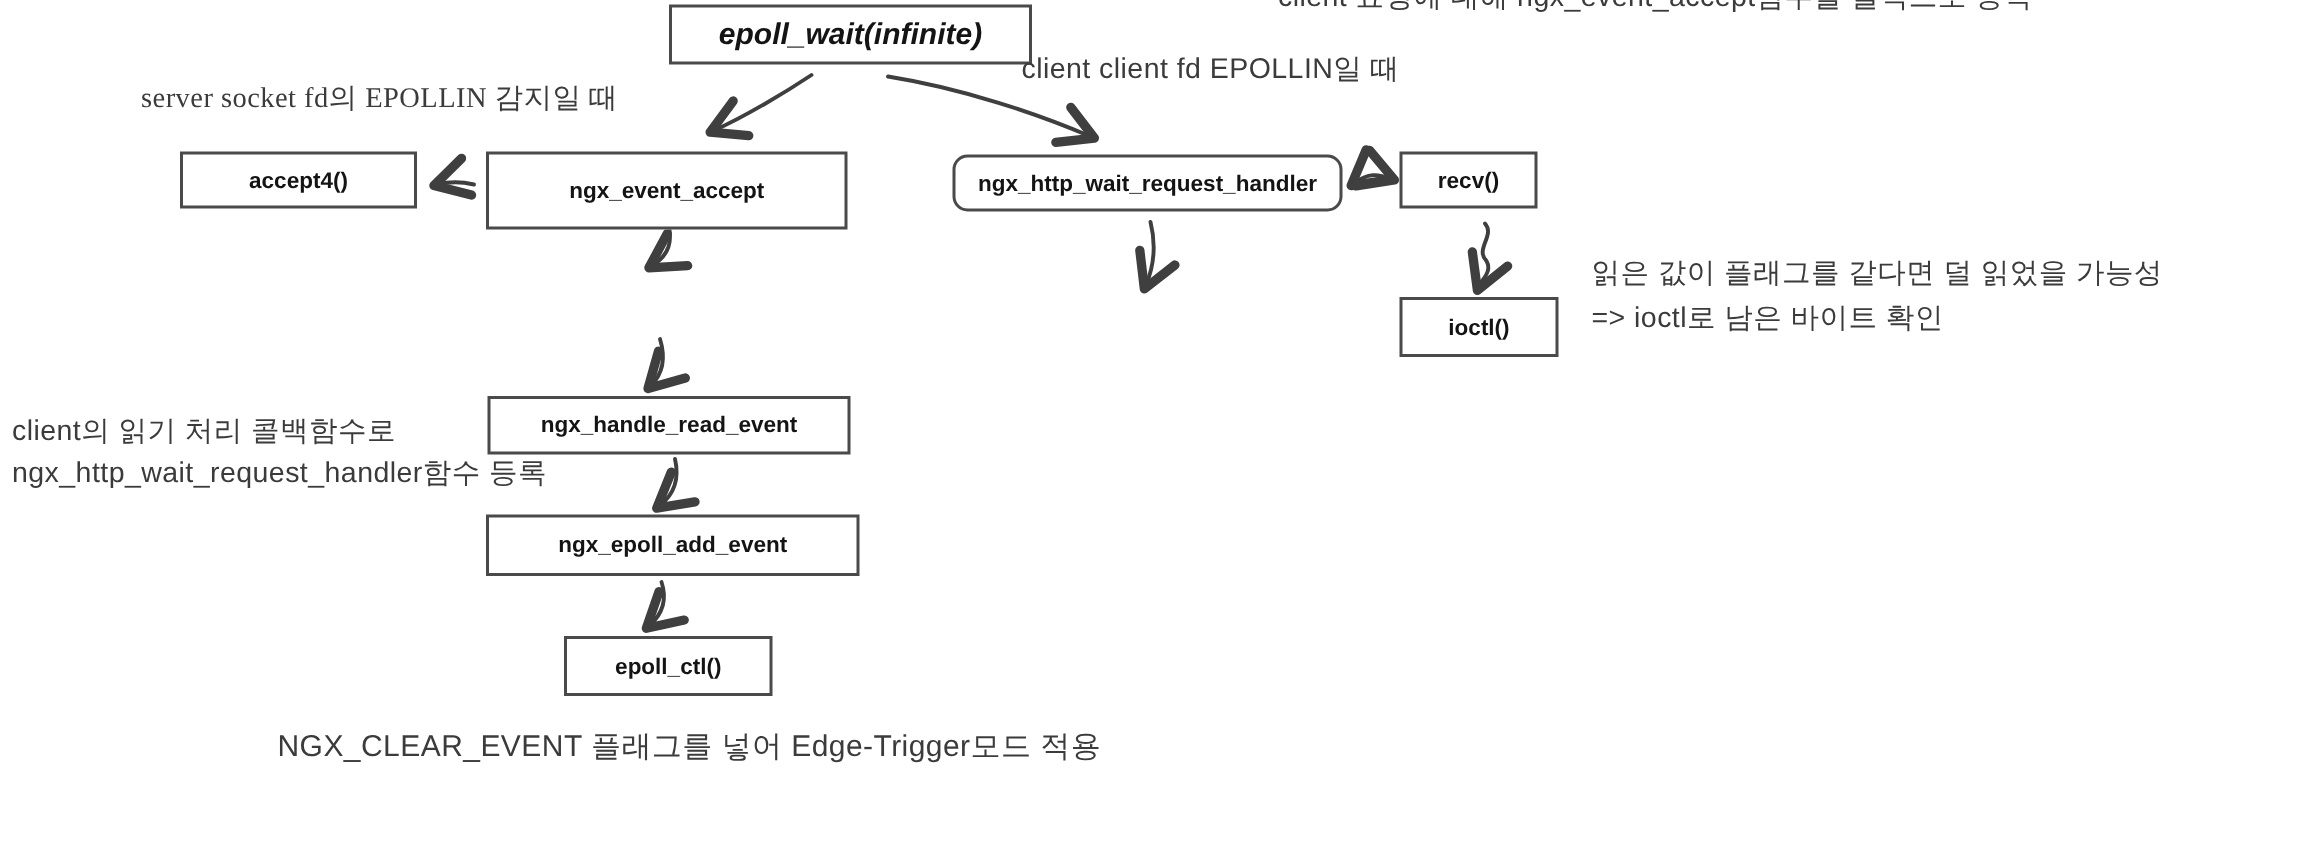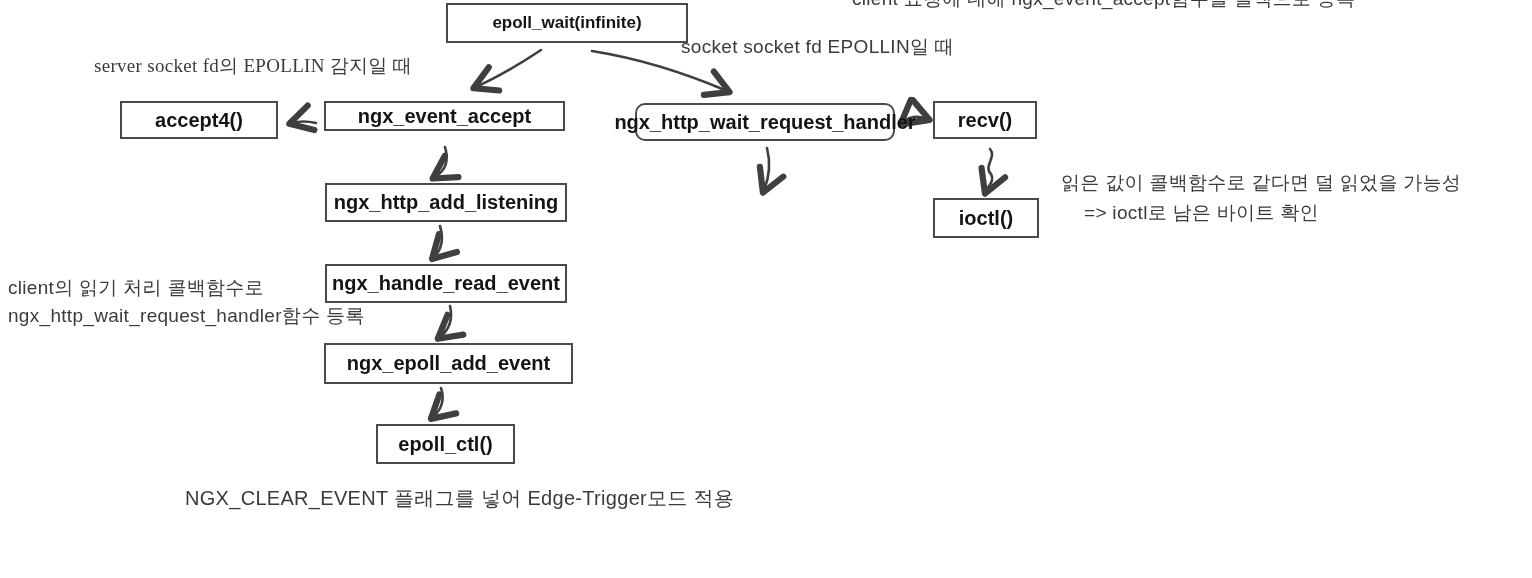--- a/index.html
+++ b/index.html
@@ -18,24 +18,24 @@
     font-family:"Liberation Sans",sans-serif;
   }
   .arrows{position:absolute;left:0;top:0;width:1532px;height:578px;pointer-events:none;}
   .arrow-path{fill:none;stroke:var(--arrow);stroke-width:2.6;stroke-linecap:round;stroke-linejoin:round;}
   .arrow-head{fill:none;stroke:var(--arrow);stroke-width:2.2;stroke-linecap:round;stroke-linejoin:round;}
   .node{
     position:absolute;
     border:2px solid var(--box-border);
     background:var(--background);
     display:flex;align-items:center;justify-content:center;
-    font-weight:bold;font-size:20px;color:var(--box-text);
+    font-weight:bold;font-size:15px;color:var(--box-text);
     white-space:nowrap;box-sizing:border-box;
   }
-  .node.big{font-size:17px;}
+  .node.big{font-size:20px;font-style:italic;}
   .ann{
     position:absolute;
     font-size:19px;color:var(--annotation-text);
     white-space:nowrap;letter-spacing:0.3px;line-height:24px;
   }
   .ann.clipped{top:-13px;}
   .ann.bottom-note{font-size:20px;}
 </style>
 </head>
 <body>
@@ -58,34 +58,33 @@
     <path class="arrow-path" d="M903,122 C912,115 919,116 927,119" marker-start="url(#ah)" marker-end="url(#ah)"></path>
     <path class="arrow-path" d="M767,148 C771,164 769,178 764,190" marker-end="url(#ah)"></path>
     <path class="arrow-path" d="M990,149 C997,157 983,166 991,174 C995,181 988,186 986,191" marker-end="url(#ah)"></path>
   </svg>
 
   <div class="ann clipped" style="left:852px;">client 요청에 대해 ngx_event_accept함수를 콜백으로 등록</div>
 
   <div class="node big" style="left:446px;top:3px;width:242px;height:40px;">epoll_wait(infinite)</div>
 
   <div class="ann" style="left:94px;top:54px;font-family:Liberation Serif, serif;">server socket fd의 EPOLLIN 감지일 때</div>
-  <div class="ann" style="left:681px;top:35px;">socket socket fd EPOLLIN일 때</div>
+  <div class="ann" style="left:681px;top:35px;">client client fd EPOLLIN일 때</div>
 
   <div class="node" style="left:120px;top:101px;width:158px;height:38px;">accept4()</div>
-  <div class="node" style="left:324px;top:101px;width:241px;height:30px;">ngx_event_accept</div>
-  <div class="node" style="left:325px;top:183px;width:242px;height:39px;">ngx_http_add_listening</div>
+  <div class="node" style="left:324px;top:101px;width:241px;height:52px;">ngx_event_accept</div>
   <div class="node" style="left:325px;top:264px;width:242px;height:39px;">ngx_handle_read_event</div>
   <div class="node" style="left:324px;top:343px;width:249px;height:41px;">ngx_epoll_add_event</div>
   <div class="node" style="left:376px;top:424px;width:139px;height:40px;">epoll_ctl()</div>
 
   <div class="node" style="left:635px;top:103px;width:260px;height:38px;border-radius:10px;">ngx_http_wait_request_handler</div>
-  <div class="node" style="left:933px;top:101px;width:104px;height:38px;">recv()</div>
+  <div class="node" style="left:933px;top:101px;width:92px;height:38px;">recv()</div>
   <div class="node" style="left:933px;top:198px;width:106px;height:40px;">ioctl()</div>
 
   <div class="ann" style="left:8px;top:276px;">client의 읽기 처리 콜백함수로</div>
   <div class="ann" style="left:8px;top:304px;">ngx_http_wait_request_handler함수 등록</div>
 
-  <div class="ann" style="left:1061px;top:171px;">읽은 값이 콜백함수로 같다면 덜 읽었을 가능성</div>
-  <div class="ann" style="left:1061px;top:201px;margin-left:23px;">=&gt; ioctl로 남은 바이트 확인</div>
+  <div class="ann" style="left:1061px;top:171px;">읽은 값이 플래그를 같다면 덜 읽었을 가능성</div>
+  <div class="ann" style="left:1061px;top:201px;">=&gt; ioctl로 남은 바이트 확인</div>
 
   <div class="ann bottom-note" style="left:185px;top:486px;">NGX_CLEAR_EVENT 플래그를 넣어 Edge-Trigger모드 적용</div>
 
 </div>
 
 </body></html>

